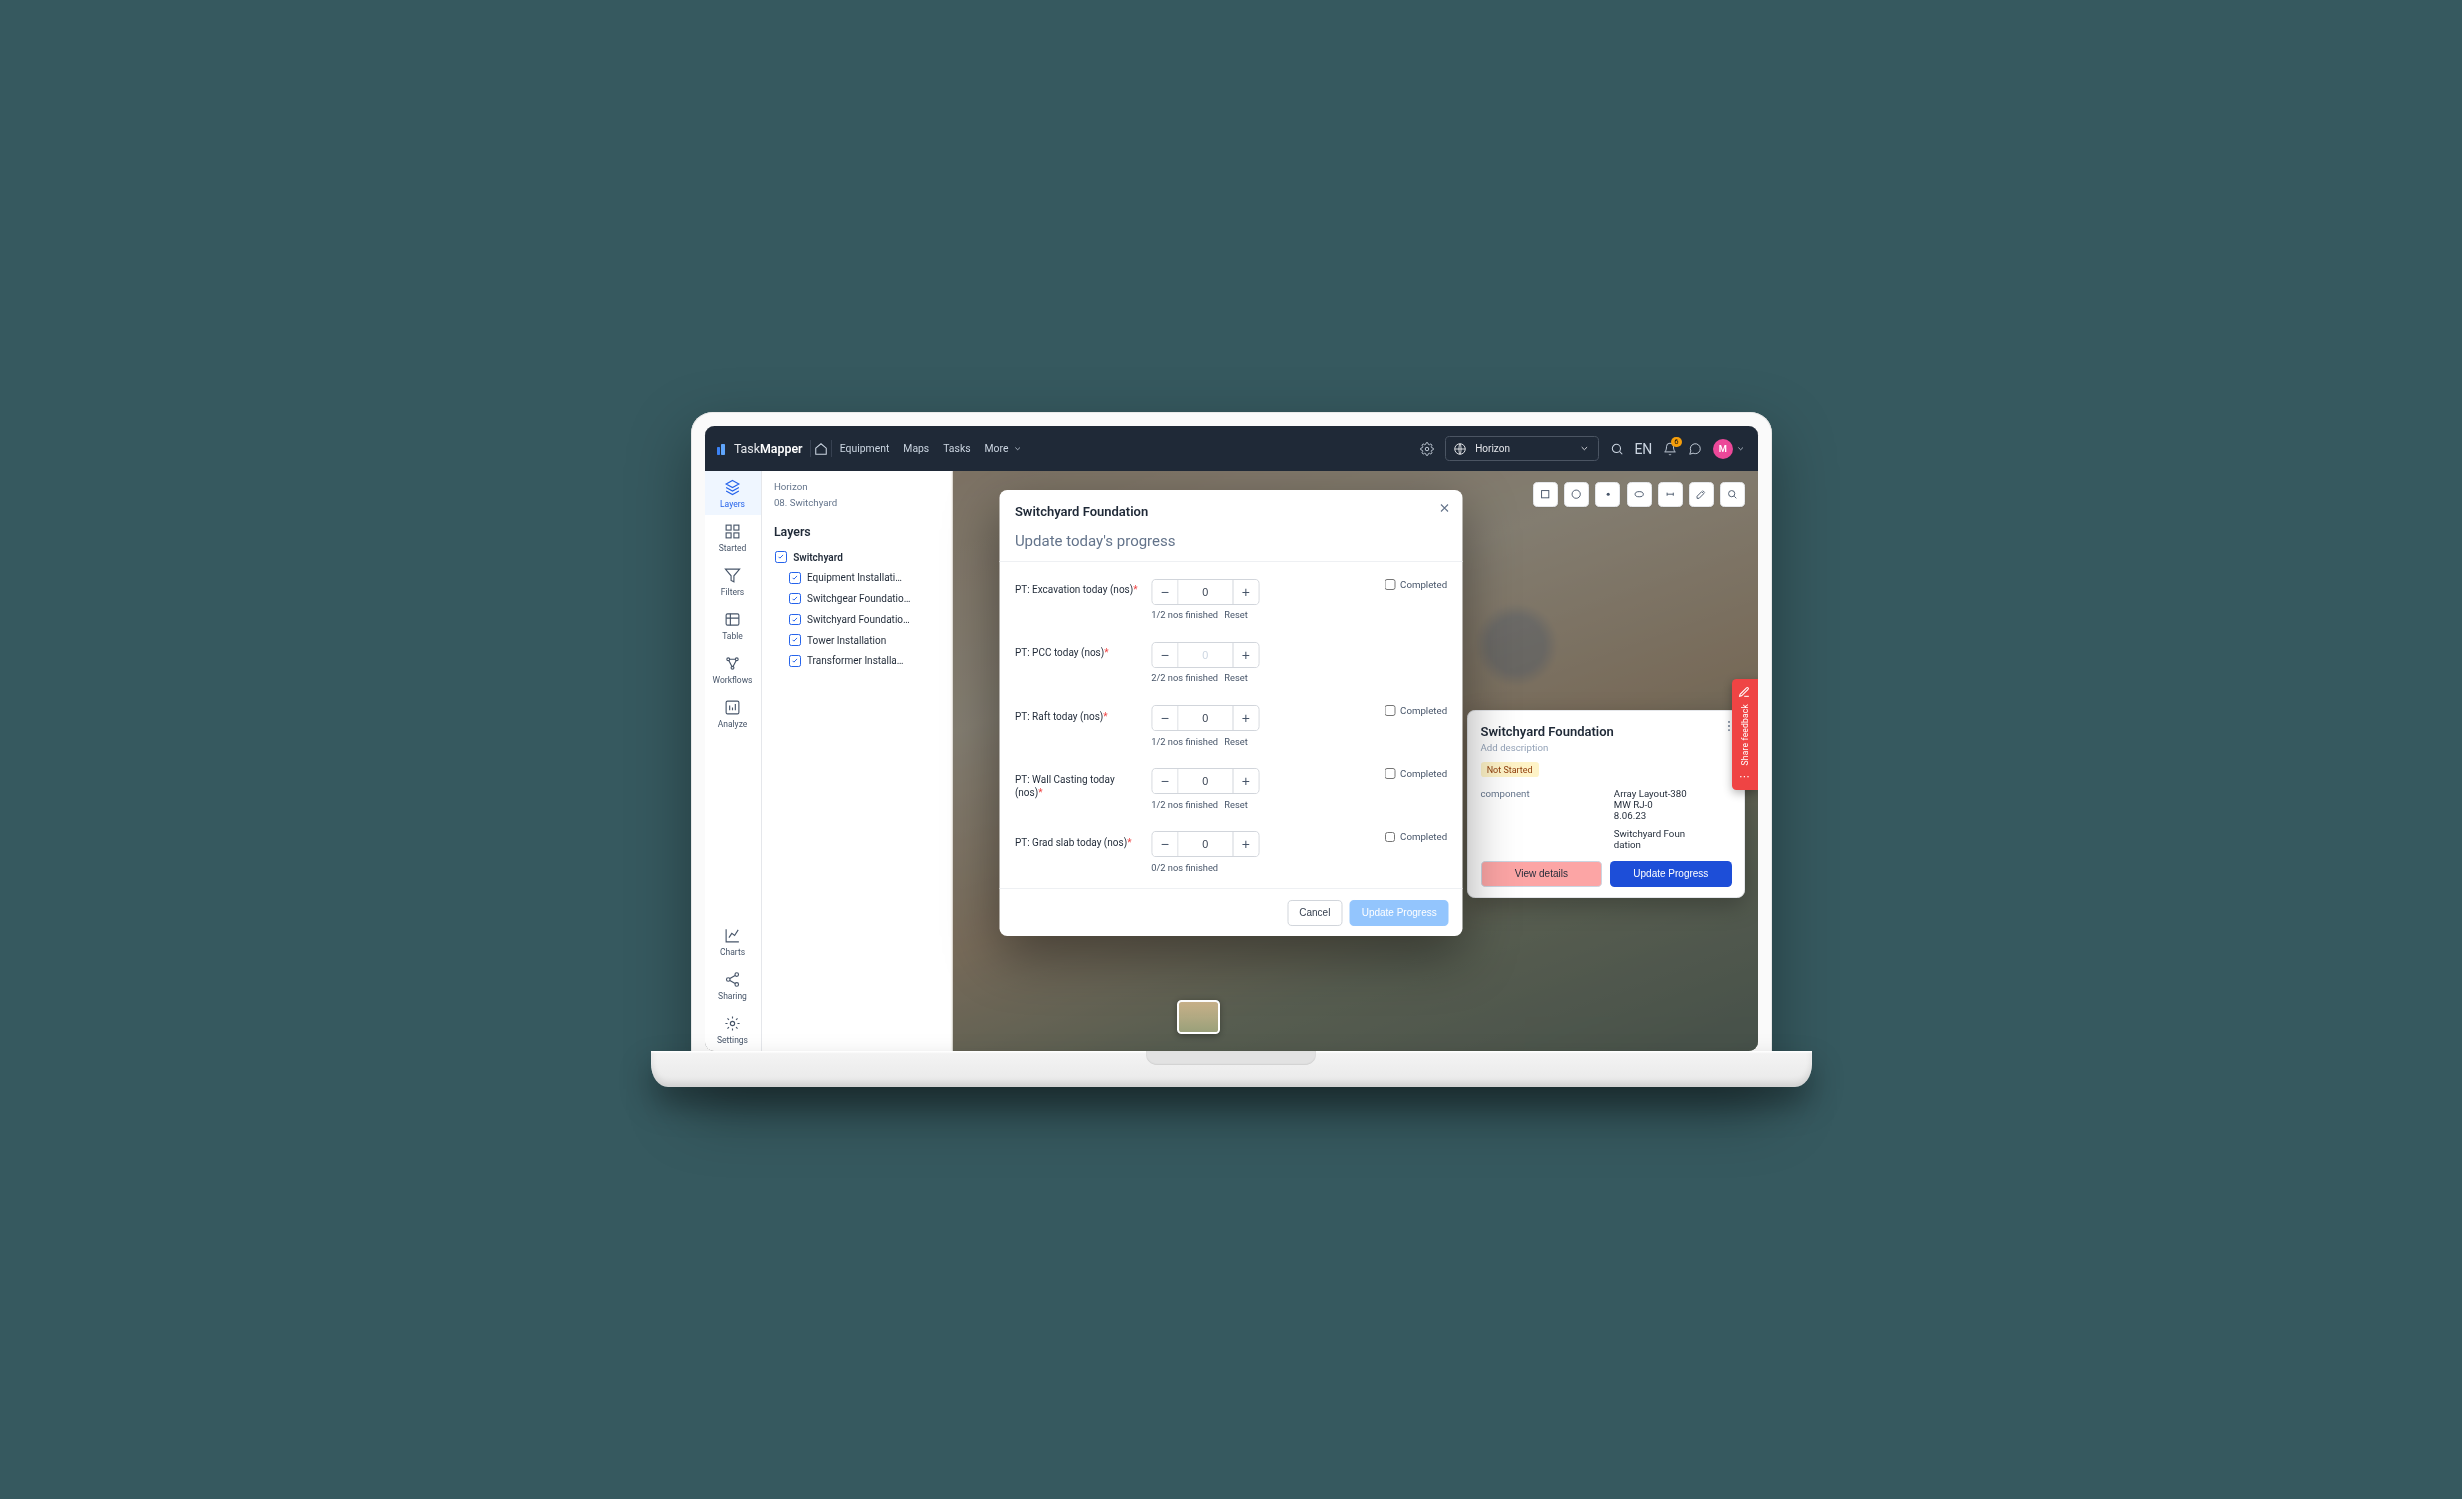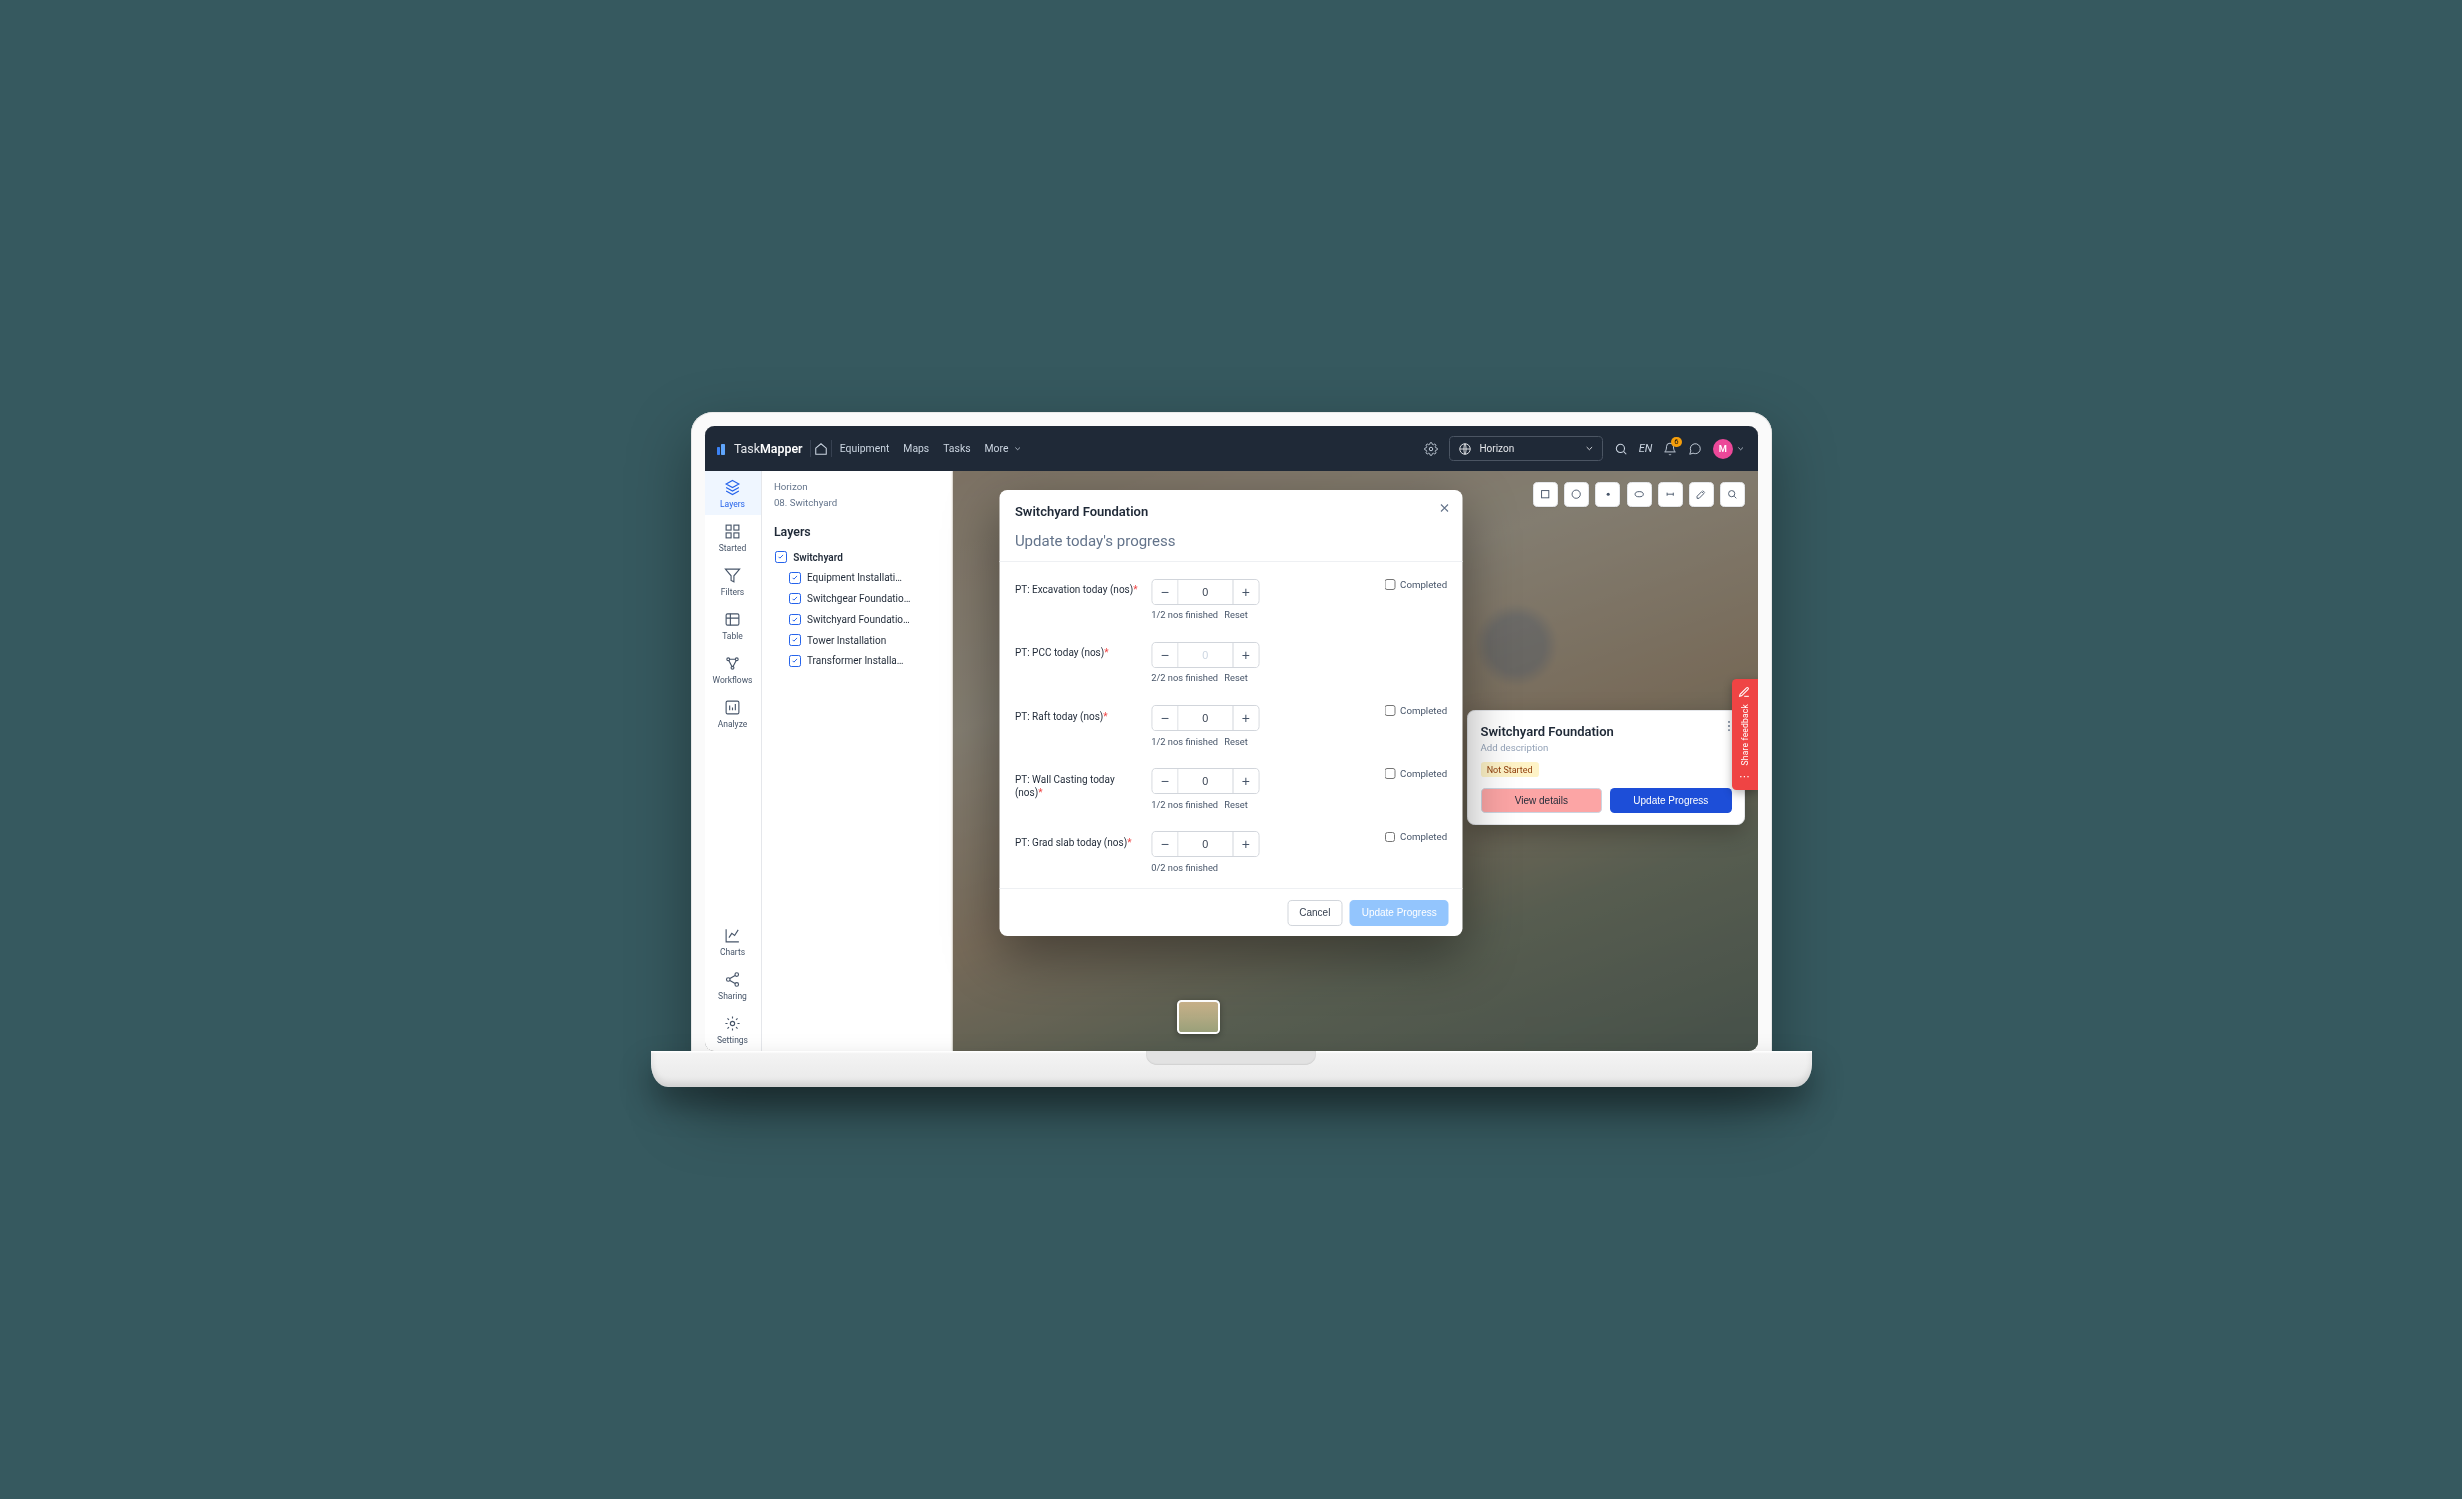--- a/index.html
+++ b/index.html
@@ -200,21 +200,21 @@
                   <path d="m6 9 6 6 6-6"></path>
                 </svg>
               </span>
           </div>
           <span class="icon">
               <svg viewBox="0 0 24 24" fill="none" stroke="currentColor" stroke-width="1.8">
                 <circle cx="11" cy="11" r="7"></circle>
                 <path d="m21 21-4.3-4.3"></path>
               </svg>
             </span>
-          <span style="font-size:11px;font-style:italic;">EN</span>
+          <span style="font-size:14px;">EN</span>
           <span class="icon badge">
             <svg viewBox="0 0 24 24" fill="none" stroke="currentColor" stroke-width="1.6">
                 <path d="M6 8a6 6 0 1 1 12 0c0 7 3 9 3 9H3s3-2 3-9"></path>
                 <path d="M10.3 21a1.94 1.94 0 0 0 3.4 0"></path>
               </svg>
             <span class="count">6</span>
           </span>
           <span class="icon">
               <svg viewBox="0 0 24 24" fill="none" stroke="currentColor" stroke-width="1.6">
                 <path d="M21 11.5a8.38 8.38 0 0 1-8.5 8.5 8.5 8.5 0 0 1-3.8-.9L3 21l1.9-5.7A8.5 8.5 0 1 1 21 11.5z"></path>
@@ -434,20 +434,30 @@
             <span class="icon more">
                 <svg viewBox="0 0 24 24" width="12.4" height="12.4" fill="currentColor">
                   <circle cx="12" cy="5" r="1.6"></circle>
                   <circle cx="12" cy="12" r="1.6"></circle>
                   <circle cx="12" cy="19" r="1.6"></circle>
                 </svg>
               </span>
             <div class="info-title">Switchyard Foundation</div>
             <div class="info-desc">Add description</div>
             <span class="status-pill">Not Started</span>
+            <div class="info-grid">
+              <div style="color:#64748b;"><span>component</span></div>
+              <div>
+                <div>Array Layout-380</div>
+                <div>MW  RJ-0</div>
+                <div>8.06.23</div>
+                <div style="margin-top:7.7px;">Switchyard Foun</div>
+                <div>dation</div>
+              </div>
+            </div>
             <div class="info-actions">
               <button class="btn btn-outline" style="flex:1;">View details</button>
               <button class="btn btn-primary" style="flex:1;">Update Progress</button>
             </div>
           </div>
 
           <div class="thumb"></div>
         </div>
 
         <div class="feedback-tab">

